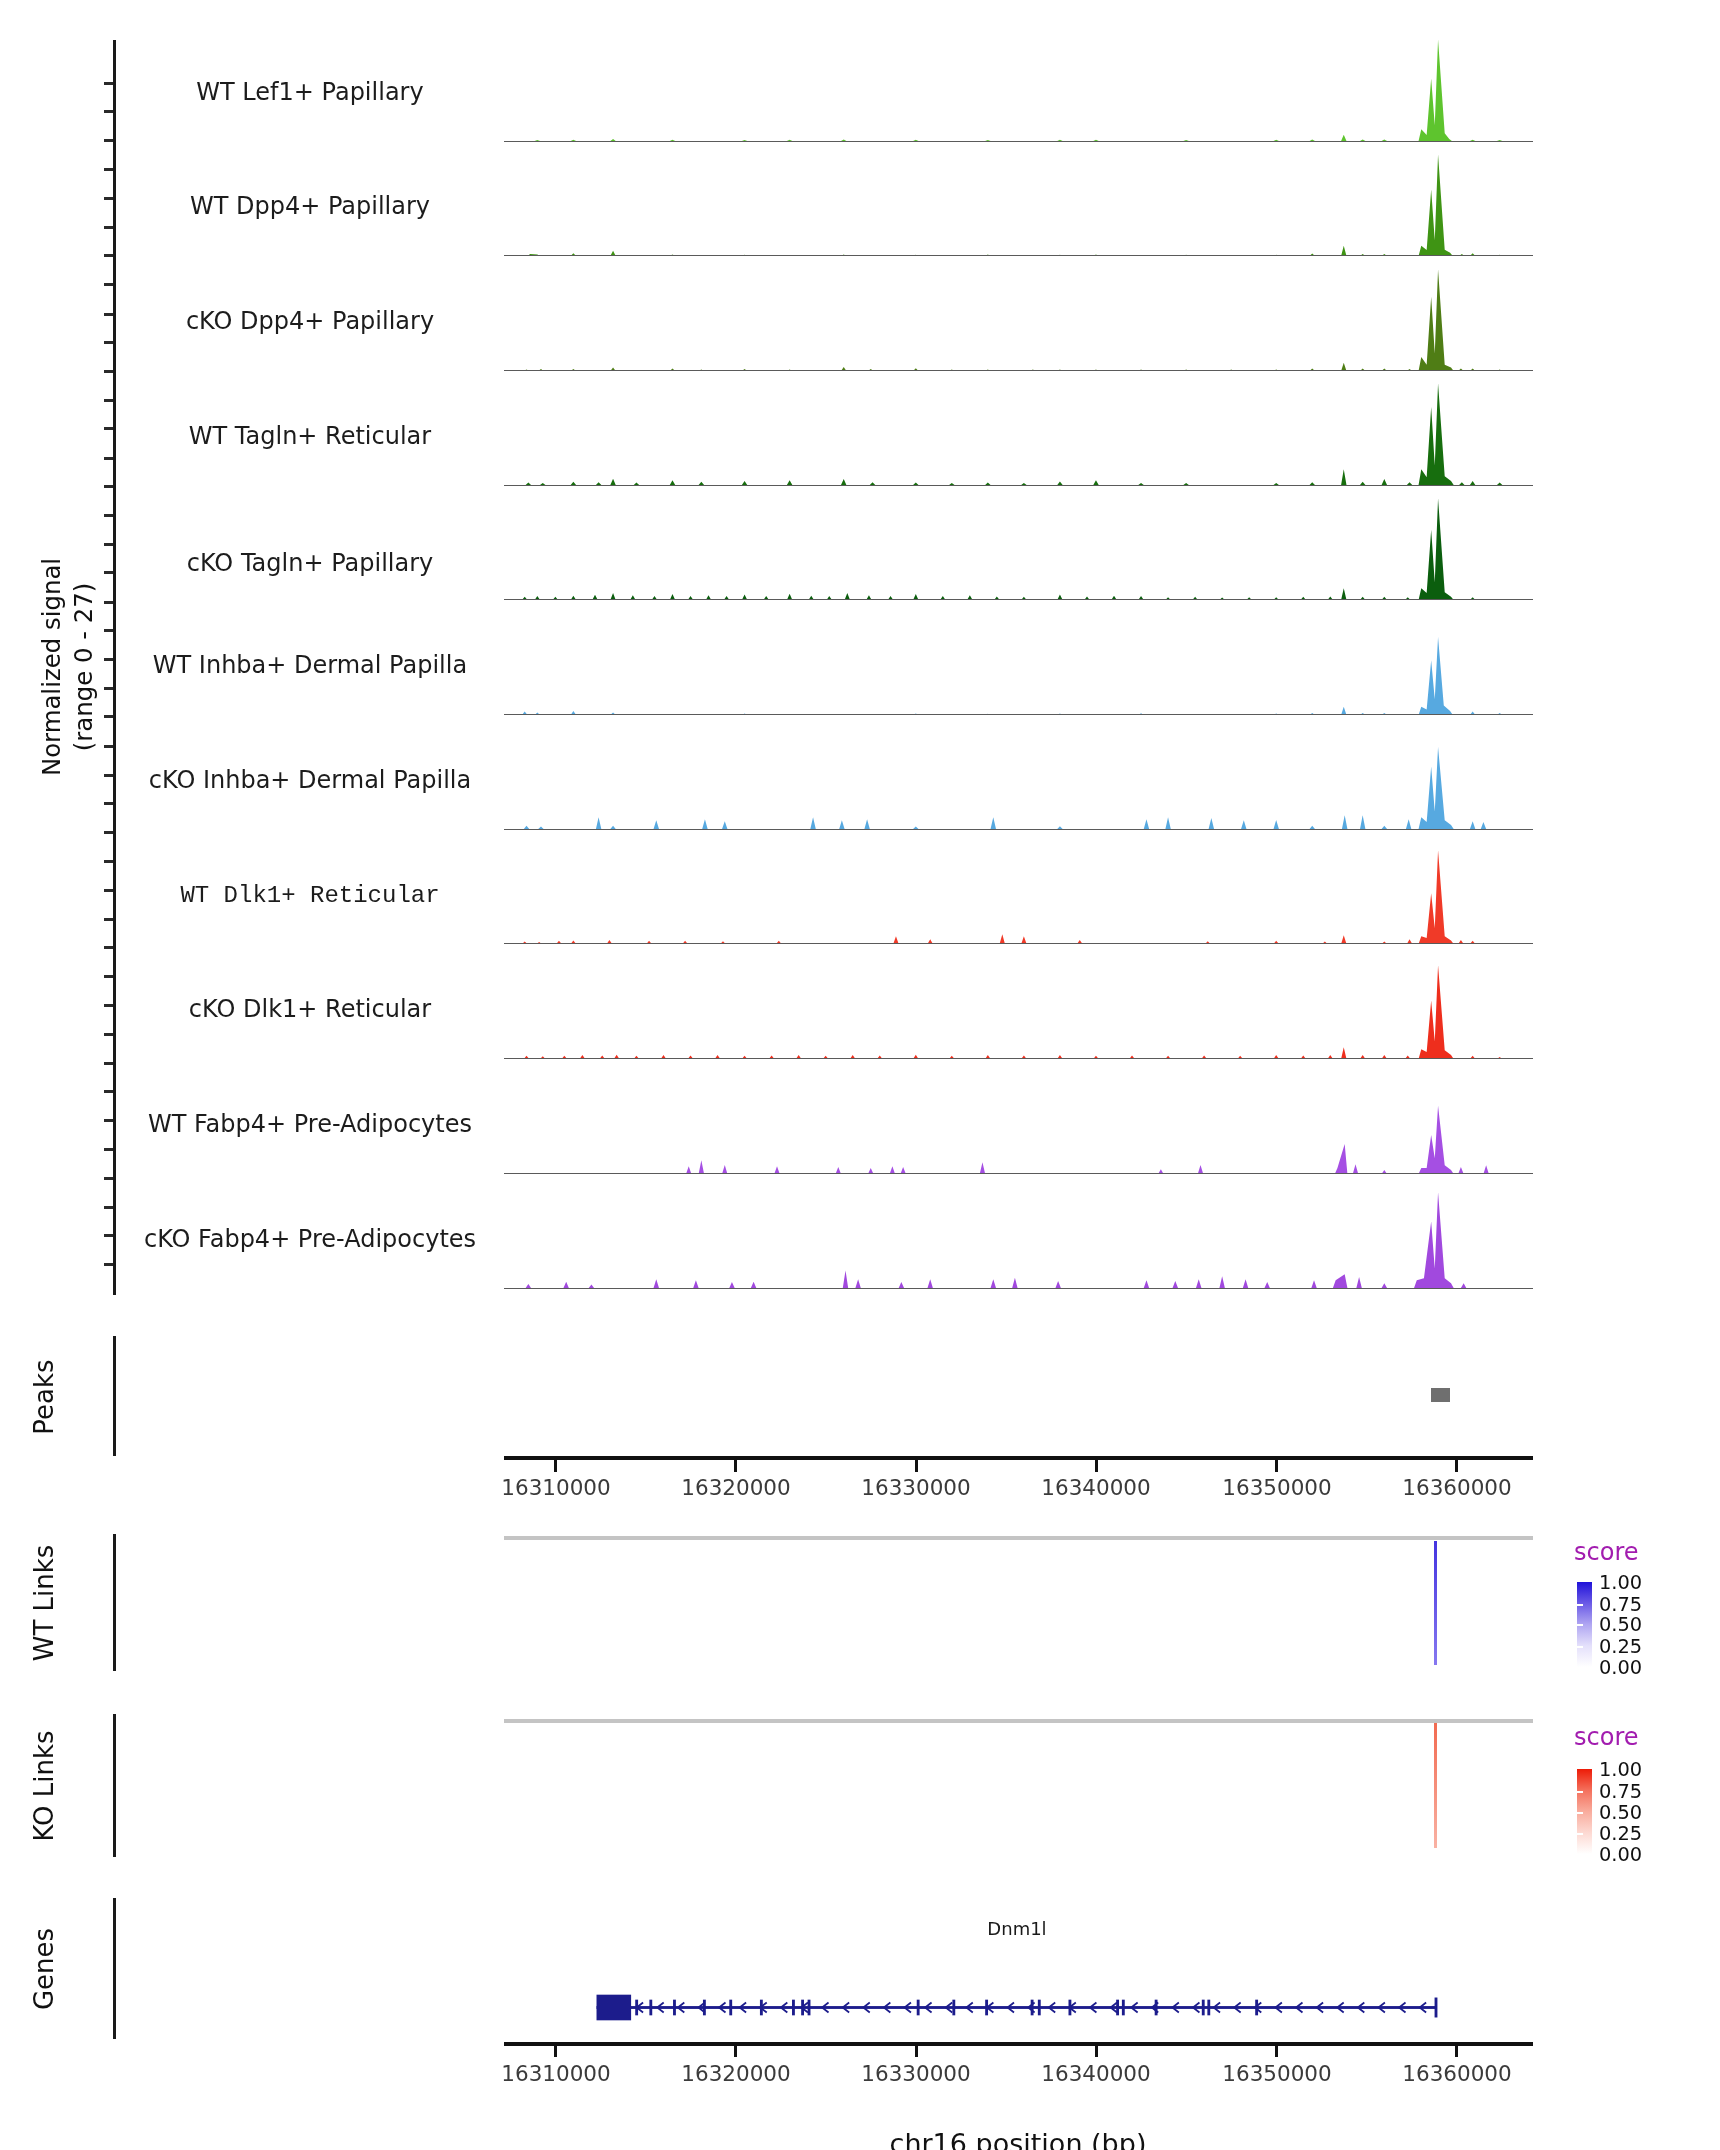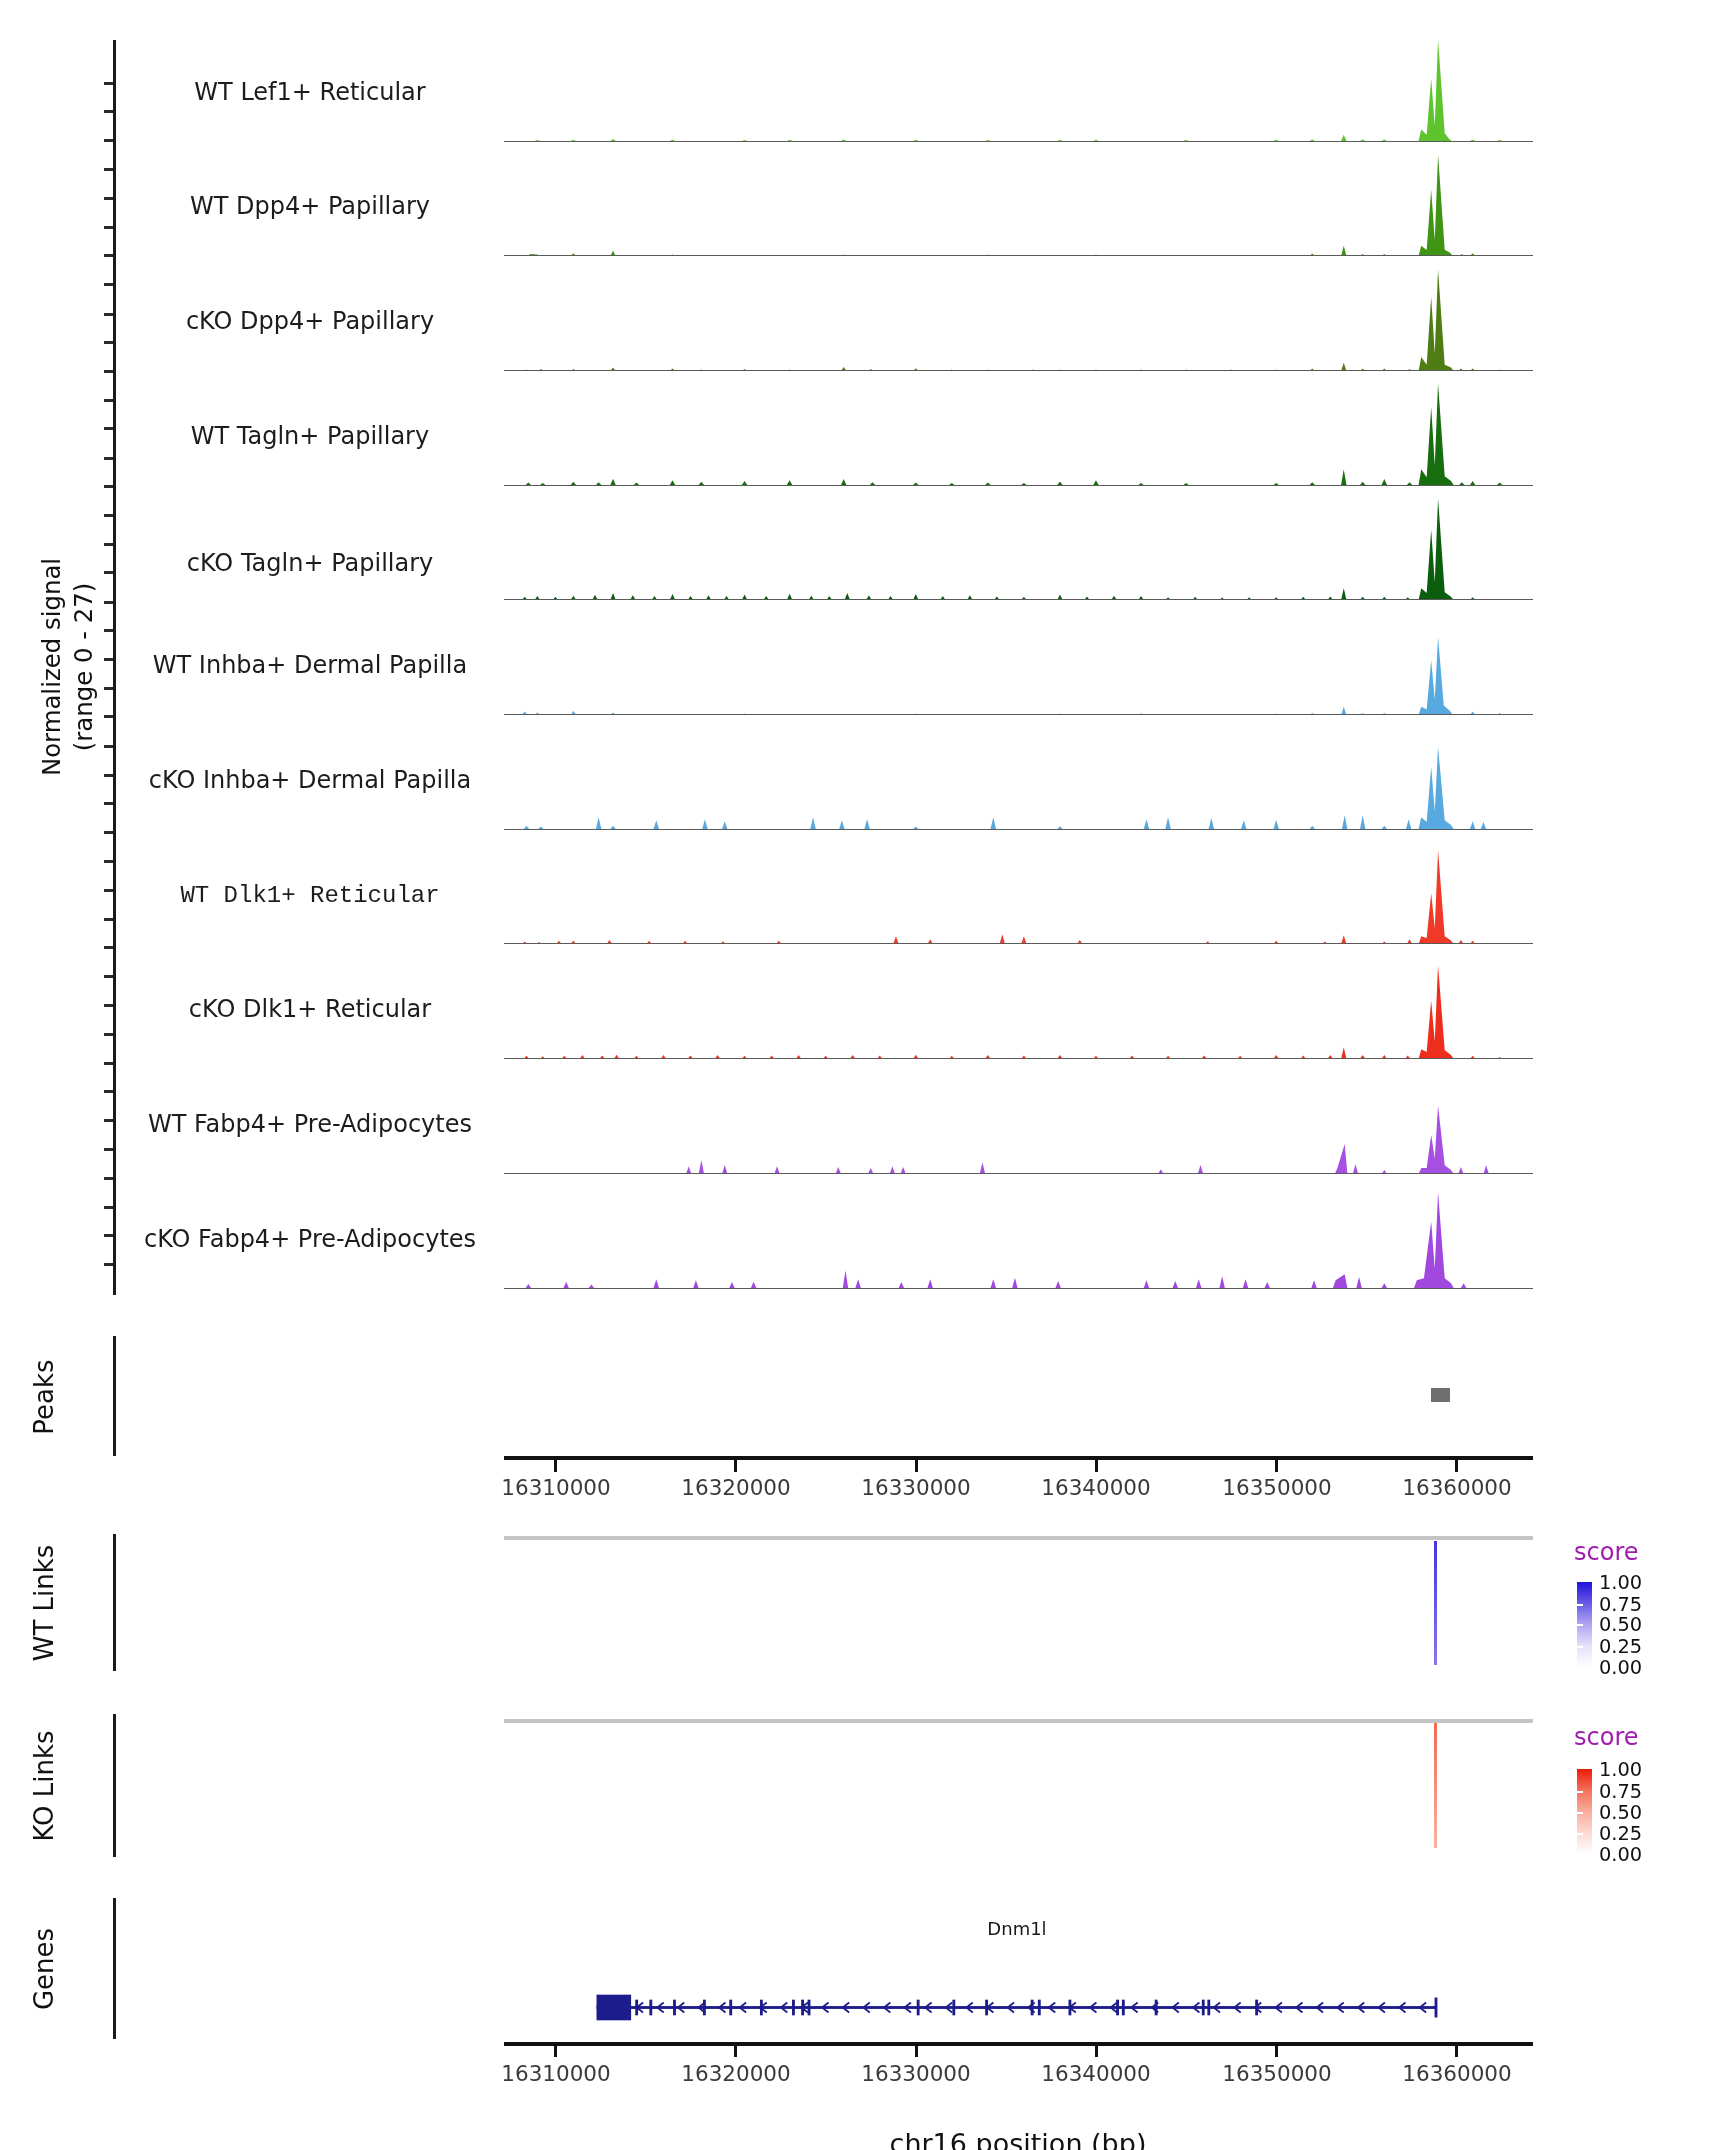--- a/index.html
+++ b/index.html
@@ -75,36 +75,36 @@
       <div class="ytick" style="left:104px;top:1177px;"></div>
       <div class="ytick" style="left:104px;top:1206px;"></div>
       <div class="ytick" style="left:104px;top:1234px;"></div>
       <div class="ytick" style="left:104px;top:1263px;"></div>
     </div>
   <div class="yaxis-label" style="left:68px;top:667px;">
     <div>Normalized signal</div>
     <div>(range 0 - 27)</div>
   </div>
   <div id="tracks">
-      <div class="track-label" style="left:310px;top:92px;">WT Lef1+ Reticular</div>
+      <div class="track-label" style="left:310px;top:92px;">WT Lef1+ Papillary</div>
       <svg width="1029" height="109" viewBox="0 0 1436 152" style="left:504px;top:32px;">
         <path d="M 42.8 152 L 42.8 152.0 L 46.5 150.6 L 50.3 152.0 L 93.1 152.0 L 96.8 150.4 L 100.6 152.0 L 148.4 152.0 L 152.2 149.3 L 155.9 152.0 L 231.4 152.0 L 235.1 150.4 L 238.9 152.0 L 332.0 152.0 L 335.7 150.6 L 339.5 152.0 L 394.8 152.0 L 398.6 150.4 L 402.4 152.0 L 470.3 152.0 L 474.1 150.1 L 477.8 152.0 L 570.9 152.0 L 574.7 150.4 L 578.4 152.0 L 671.5 152.0 L 675.2 150.6 L 679.0 152.0 L 772.1 152.0 L 775.8 150.4 L 779.6 152.0 L 822.4 152.0 L 826.1 150.4 L 829.9 152.0 L 948.1 152.0 L 951.9 150.6 L 955.7 152.0 L 1073.9 152.0 L 1077.6 150.4 L 1081.4 152.0 L 1124.2 152.0 L 1127.9 149.8 L 1131.7 152.0 L 1168.2 152.0 L 1171.9 143.3 L 1175.7 152.0 L 1194.6 152.0 L 1198.3 149.8 L 1202.1 152.0 L 1224.7 152.0 L 1228.5 149.8 L 1232.3 152.0 L 1276.3 152.0 L 1280.1 135.7 L 1287.6 143.8 L 1293.9 64.9 L 1298.9 130.2 L 1303.5 10.4 L 1312.8 141.1 L 1319.1 149.3 L 1322.8 152.0 L 1348.0 152.0 L 1351.8 150.4 L 1355.5 152.0 L 1385.7 152.0 L 1389.5 150.6 L 1393.2 152.0 L 1393.2 152 Z" fill="#5ec42e"></path>
       </svg>
       <div class="baseline" style="left:504px;top:141px;width:1029px;"></div>
       <div class="track-label" style="left:310px;top:206px;">WT Dpp4+ Papillary</div>
       <svg width="1029" height="109" viewBox="0 0 1436 152" style="left:504px;top:147px;">
         <path d="M 32.7 152 L 32.7 152.0 L 36.5 149.3 L 46.5 149.8 L 50.3 152.0 L 93.1 152.0 L 96.8 148.2 L 100.6 152.0 L 148.4 152.0 L 152.2 144.9 L 155.9 152.0 L 231.4 152.0 L 235.1 149.8 L 238.9 152.0 L 332.0 152.0 L 335.7 150.4 L 339.5 152.0 L 470.3 152.0 L 474.1 149.8 L 477.8 152.0 L 570.9 152.0 L 574.7 150.4 L 578.4 152.0 L 671.5 152.0 L 675.2 150.1 L 679.0 152.0 L 772.1 152.0 L 775.8 150.4 L 779.6 152.0 L 822.4 152.0 L 826.1 150.1 L 829.9 152.0 L 948.1 152.0 L 951.9 150.4 L 955.7 152.0 L 1073.9 152.0 L 1077.6 150.4 L 1081.4 152.0 L 1124.2 152.0 L 1127.9 148.7 L 1131.7 152.0 L 1168.2 152.0 L 1171.9 137.8 L 1175.7 152.0 L 1194.6 152.0 L 1198.3 149.3 L 1202.1 152.0 L 1224.7 152.0 L 1228.5 149.3 L 1232.3 152.0 L 1276.3 152.0 L 1280.1 137.8 L 1287.6 143.8 L 1293.9 59.4 L 1298.9 130.2 L 1303.5 10.4 L 1312.8 143.3 L 1320.3 147.6 L 1324.1 152.0 L 1332.9 152.0 L 1336.7 149.3 L 1340.4 152.0 L 1348.0 152.0 L 1351.8 148.2 L 1355.5 152.0 L 1385.7 152.0 L 1389.5 150.4 L 1393.2 152.0 L 1393.2 152 Z" fill="#3f9414"></path>
       </svg>
       <div class="baseline" style="left:504px;top:255px;width:1029px;"></div>
       <div class="track-label" style="left:310px;top:321px;text-align:right;">cKO Dpp4+ Papillary</div>
       <svg width="1029" height="109" viewBox="0 0 1436 152" style="left:504px;top:262px;">
         <path d="M 27.7 152 L 27.7 152.0 L 31.4 149.8 L 35.2 152.0 L 47.8 152.0 L 51.6 149.3 L 55.3 152.0 L 93.1 152.0 L 96.8 149.3 L 100.6 152.0 L 148.4 152.0 L 152.2 147.1 L 155.9 152.0 L 231.4 152.0 L 235.1 148.7 L 238.9 152.0 L 271.6 152.0 L 275.4 149.8 L 279.2 152.0 L 332.0 152.0 L 335.7 149.3 L 339.5 152.0 L 394.8 152.0 L 398.6 149.8 L 402.4 152.0 L 470.3 152.0 L 474.1 146.6 L 477.8 152.0 L 508.0 152.0 L 511.8 149.3 L 515.6 152.0 L 570.9 152.0 L 574.7 148.2 L 578.4 152.0 L 621.2 152.0 L 624.9 149.8 L 628.7 152.0 L 671.5 152.0 L 675.2 149.8 L 679.0 152.0 L 734.3 152.0 L 738.1 149.8 L 741.9 152.0 L 772.1 152.0 L 775.8 149.8 L 779.6 152.0 L 822.4 152.0 L 826.1 149.8 L 829.9 152.0 L 885.2 152.0 L 889.0 149.8 L 892.8 152.0 L 948.1 152.0 L 951.9 150.1 L 955.7 152.0 L 1011.0 152.0 L 1014.8 150.1 L 1018.5 152.0 L 1073.9 152.0 L 1077.6 149.8 L 1081.4 152.0 L 1124.2 152.0 L 1127.9 148.7 L 1131.7 152.0 L 1168.2 152.0 L 1171.9 140.6 L 1175.7 152.0 L 1194.6 152.0 L 1198.3 148.7 L 1202.1 152.0 L 1224.7 152.0 L 1228.5 148.7 L 1232.3 152.0 L 1260.0 152.0 L 1263.7 149.3 L 1267.5 152.0 L 1276.3 152.0 L 1280.1 132.4 L 1287.6 143.3 L 1293.9 48.6 L 1298.9 127.5 L 1303.5 10.4 L 1312.8 143.3 L 1321.6 147.1 L 1325.3 152.0 L 1331.6 152.0 L 1335.4 148.7 L 1339.2 152.0 L 1348.0 152.0 L 1351.8 148.7 L 1355.5 152.0 L 1385.7 152.0 L 1389.5 149.8 L 1393.2 152.0 L 1393.2 152 Z" fill="#4f7d15"></path>
       </svg>
       <div class="baseline" style="left:504px;top:370px;width:1029px;"></div>
-      <div class="track-label" style="left:310px;top:436px;">WT Tagln+ Papillary</div>
+      <div class="track-label" style="left:310px;top:436px;">WT Tagln+ Reticular</div>
       <svg width="1029" height="109" viewBox="0 0 1436 152" style="left:504px;top:376px;">
         <path d="M 30.2 152 L 30.2 152.0 L 34.0 148.7 L 37.7 152.0 L 50.3 152.0 L 54.1 149.3 L 57.8 152.0 L 93.1 152.0 L 96.8 147.6 L 100.6 152.0 L 128.3 152.0 L 132.0 148.2 L 135.8 152.0 L 148.4 152.0 L 152.2 143.3 L 155.9 152.0 L 181.1 152.0 L 184.8 148.7 L 188.6 152.0 L 231.4 152.0 L 235.1 145.5 L 238.9 152.0 L 271.6 152.0 L 275.4 147.6 L 279.2 152.0 L 332.0 152.0 L 335.7 146.6 L 339.5 152.0 L 394.8 152.0 L 398.6 145.5 L 402.4 152.0 L 470.3 152.0 L 474.1 143.8 L 477.8 152.0 L 510.5 152.0 L 514.3 148.2 L 518.1 152.0 L 570.9 152.0 L 574.7 148.7 L 578.4 152.0 L 621.2 152.0 L 624.9 149.3 L 628.7 152.0 L 671.5 152.0 L 675.2 148.7 L 679.0 152.0 L 721.8 152.0 L 725.5 149.3 L 729.3 152.0 L 772.1 152.0 L 775.8 147.1 L 779.6 152.0 L 822.4 152.0 L 826.1 145.5 L 829.9 152.0 L 885.2 152.0 L 889.0 149.3 L 892.8 152.0 L 948.1 152.0 L 951.9 149.3 L 955.7 152.0 L 1073.9 152.0 L 1077.6 149.3 L 1081.4 152.0 L 1124.2 152.0 L 1127.9 148.2 L 1131.7 152.0 L 1168.2 152.0 L 1171.9 130.2 L 1175.7 152.0 L 1194.6 152.0 L 1198.3 147.6 L 1202.1 152.0 L 1224.7 152.0 L 1228.5 143.8 L 1232.3 152.0 L 1260.0 152.0 L 1263.7 148.2 L 1267.5 152.0 L 1276.3 152.0 L 1280.1 130.2 L 1287.6 141.1 L 1293.9 43.1 L 1298.9 124.8 L 1303.5 10.4 L 1312.8 140.0 L 1321.6 146.6 L 1325.3 152.0 L 1332.9 152.0 L 1336.7 148.2 L 1340.4 152.0 L 1348.0 152.0 L 1351.8 146.6 L 1355.5 152.0 L 1385.7 152.0 L 1389.5 148.7 L 1393.2 152.0 L 1393.2 152 Z" fill="#176e0e"></path>
       </svg>
       <div class="baseline" style="left:504px;top:485px;width:1029px;"></div>
       <div class="track-label" style="left:310px;top:551px;margin-top:12px;">cKO Tagln+ Papillary</div>
       <svg width="1029" height="109" viewBox="0 0 1436 152" style="left:504px;top:491px;">
         <path d="M 25.1 152 L 25.1 152.0 L 28.9 147.6 L 32.7 152.0 L 42.8 152.0 L 46.5 146.6 L 50.3 152.0 L 67.9 152.0 L 71.7 147.6 L 75.4 152.0 L 93.1 152.0 L 96.8 146.0 L 100.6 152.0 L 123.2 152.0 L 127.0 144.9 L 130.8 152.0 L 148.4 152.0 L 152.2 142.2 L 155.9 152.0 L 176.0 152.0 L 179.8 145.5 L 183.6 152.0 L 206.2 152.0 L 210.0 146.6 L 213.8 152.0 L 231.4 152.0 L 235.1 143.8 L 238.9 152.0 L 256.5 152.0 L 260.3 146.6 L 264.1 152.0 L 281.7 152.0 L 285.4 145.5 L 289.2 152.0 L 306.8 152.0 L 310.6 146.6 L 314.4 152.0 L 332.0 152.0 L 335.7 144.4 L 339.5 152.0 L 362.1 152.0 L 365.9 146.6 L 369.7 152.0 L 394.8 152.0 L 398.6 143.3 L 402.4 152.0 L 425.0 152.0 L 428.8 146.0 L 432.6 152.0 L 450.2 152.0 L 453.9 146.6 L 457.7 152.0 L 475.3 152.0 L 479.1 142.2 L 482.9 152.0 L 505.5 152.0 L 509.3 145.5 L 513.0 152.0 L 535.7 152.0 L 539.4 146.6 L 543.2 152.0 L 570.9 152.0 L 574.7 143.8 L 578.4 152.0 L 608.6 152.0 L 612.4 146.6 L 616.1 152.0 L 646.3 152.0 L 650.1 145.5 L 653.9 152.0 L 684.0 152.0 L 687.8 147.1 L 691.6 152.0 L 721.8 152.0 L 725.5 147.6 L 729.3 152.0 L 772.1 152.0 L 775.8 144.4 L 779.6 152.0 L 809.8 152.0 L 813.6 147.1 L 817.3 152.0 L 847.5 152.0 L 851.3 146.0 L 855.1 152.0 L 885.2 152.0 L 889.0 146.6 L 892.8 152.0 L 923.0 152.0 L 926.7 148.2 L 930.5 152.0 L 960.7 152.0 L 964.5 147.6 L 968.2 152.0 L 998.4 152.0 L 1002.2 148.7 L 1006.0 152.0 L 1036.1 152.0 L 1039.9 148.2 L 1043.7 152.0 L 1073.9 152.0 L 1077.6 148.2 L 1081.4 152.0 L 1111.6 152.0 L 1115.4 147.6 L 1119.1 152.0 L 1149.3 152.0 L 1153.1 147.1 L 1156.8 152.0 L 1168.2 152.0 L 1171.9 135.7 L 1175.7 152.0 L 1194.6 152.0 L 1198.3 147.6 L 1202.1 152.0 L 1224.7 152.0 L 1228.5 147.6 L 1232.3 152.0 L 1257.4 152.0 L 1261.2 148.2 L 1265.0 152.0 L 1276.3 152.0 L 1280.1 135.7 L 1287.6 142.2 L 1293.9 54.0 L 1298.9 127.5 L 1303.5 10.4 L 1312.8 141.1 L 1321.6 147.6 L 1325.3 152.0 L 1348.0 152.0 L 1351.8 148.2 L 1355.5 152.0 L 1355.5 152 Z" fill="#0b5e0e"></path>
       </svg>
       <div class="baseline" style="left:504px;top:599px;width:1029px;"></div>
       <div class="track-label" style="left:310px;top:665px;">WT Inhba+ Dermal Papilla</div>

